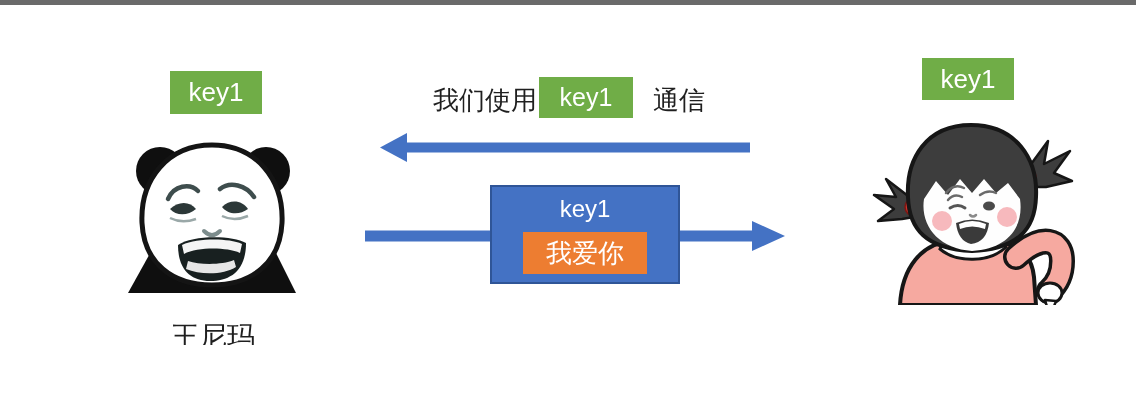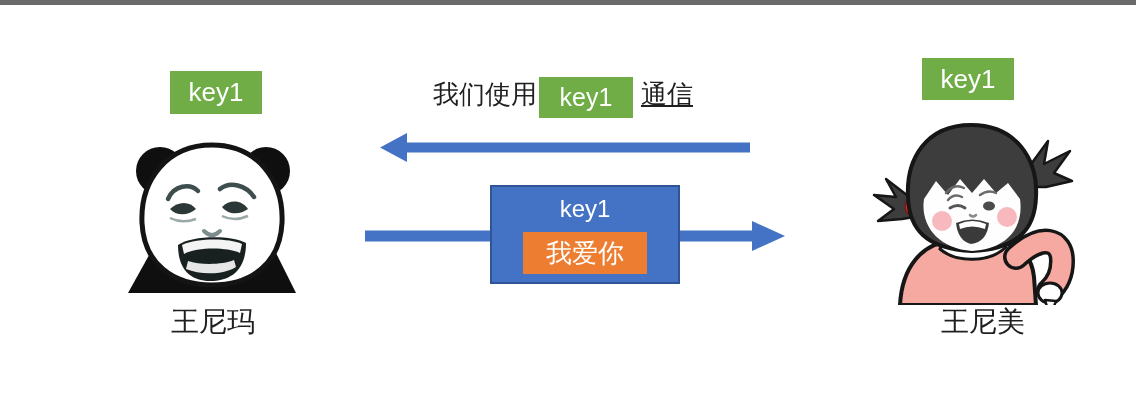--- a/index.html
+++ b/index.html
@@ -23,34 +23,34 @@
   }
   .badge-left{left:170px;top:71px;width:92px;height:43px;}
   .badge-right{left:922px;top:58px;width:92px;height:42px;}
   .avatar{position:absolute;}
   .panda-avatar{left:118px;top:137px;width:188px;height:156px;}
   .girl-avatar{left:866px;top:107px;width:210px;height:198px;}
   .actor-name{
     position:absolute;top:303px;width:150px;
     text-align:center;font-size:28px;color:var(--text-black,#1f1f1f);
   }
-  .name-left{left:138px;}
+  .name-left{left:138px;margin-top:15px;}
   .name-right{left:908px;}
   .msg-row{
     position:absolute;left:433px;top:77px;height:41px;
-    display:flex;align-items:flex-start;
+    display:flex;align-items:flex-end;
     font-size:26px;color:var(--text-black,#1f1f1f);
     white-space:nowrap;
   }
   .msg-row .badge-inline{
     position:static;width:94px;height:41px;font-size:25px;
     display:flex;align-items:center;justify-content:center;
     margin-left:2px;
   }
-  .msg-suffix{margin-left:8px;text-decoration:underline;}
+  .msg-suffix{margin-left:20px;}
   .arrow{position:absolute;z-index:1;}
   .arrow-left{left:378px;top:132px;}
   .arrow-right{left:363px;top:220px;}
   .arrow .shaft{stroke:var(--arrow-blue,#4472C4);fill:none;}
   .arrow .head{fill:var(--arrow-blue,#4472C4);stroke:none;}
   .packet{
     position:absolute;left:490px;top:185px;width:190px;height:99px;
     box-sizing:border-box;
     background:var(--packet-blue,#4472C4);
     border:2px solid var(--packet-border-blue,#2F5597);
@@ -135,15 +135,14 @@
     <path d="M80 86 q8 -10 18 -5" stroke="#6a6a6a" stroke-width="2.5" fill="none" stroke-linecap="round"></path>
     <path d="M82 93 q6 -7 14 -3" stroke="#6a6a6a" stroke-width="2.5" fill="none" stroke-linecap="round"></path>
     <path d="M84 101 q8 -5 15 0" stroke="#555555" stroke-width="3" fill="none" stroke-linecap="round"></path>
     <path d="M114 88 q8 -6 16 -2" stroke="#6a6a6a" stroke-width="2.5" fill="none" stroke-linecap="round"></path>
     <ellipse cx="123" cy="99" rx="6" ry="4.5" fill="#4a4a4a"></ellipse>
     <path d="M104 108 q3 3 6 0" stroke="#8a8a8a" stroke-width="2.5" fill="none" stroke-linecap="round"></path>
     <path d="M90 116 Q106 109 123 116 Q121 135 105 137 Q92 134 90 116 Z" fill="#3a3a3a"></path>
     <path d="M93 117 Q106 111 120 117 L119 122 Q106 117 94 122 Z" fill="#ffffff"></path>
   </svg>
 
-  <div class="actor-name name-right">王尼美</div>
 
 </div>
 
 </body></html>

